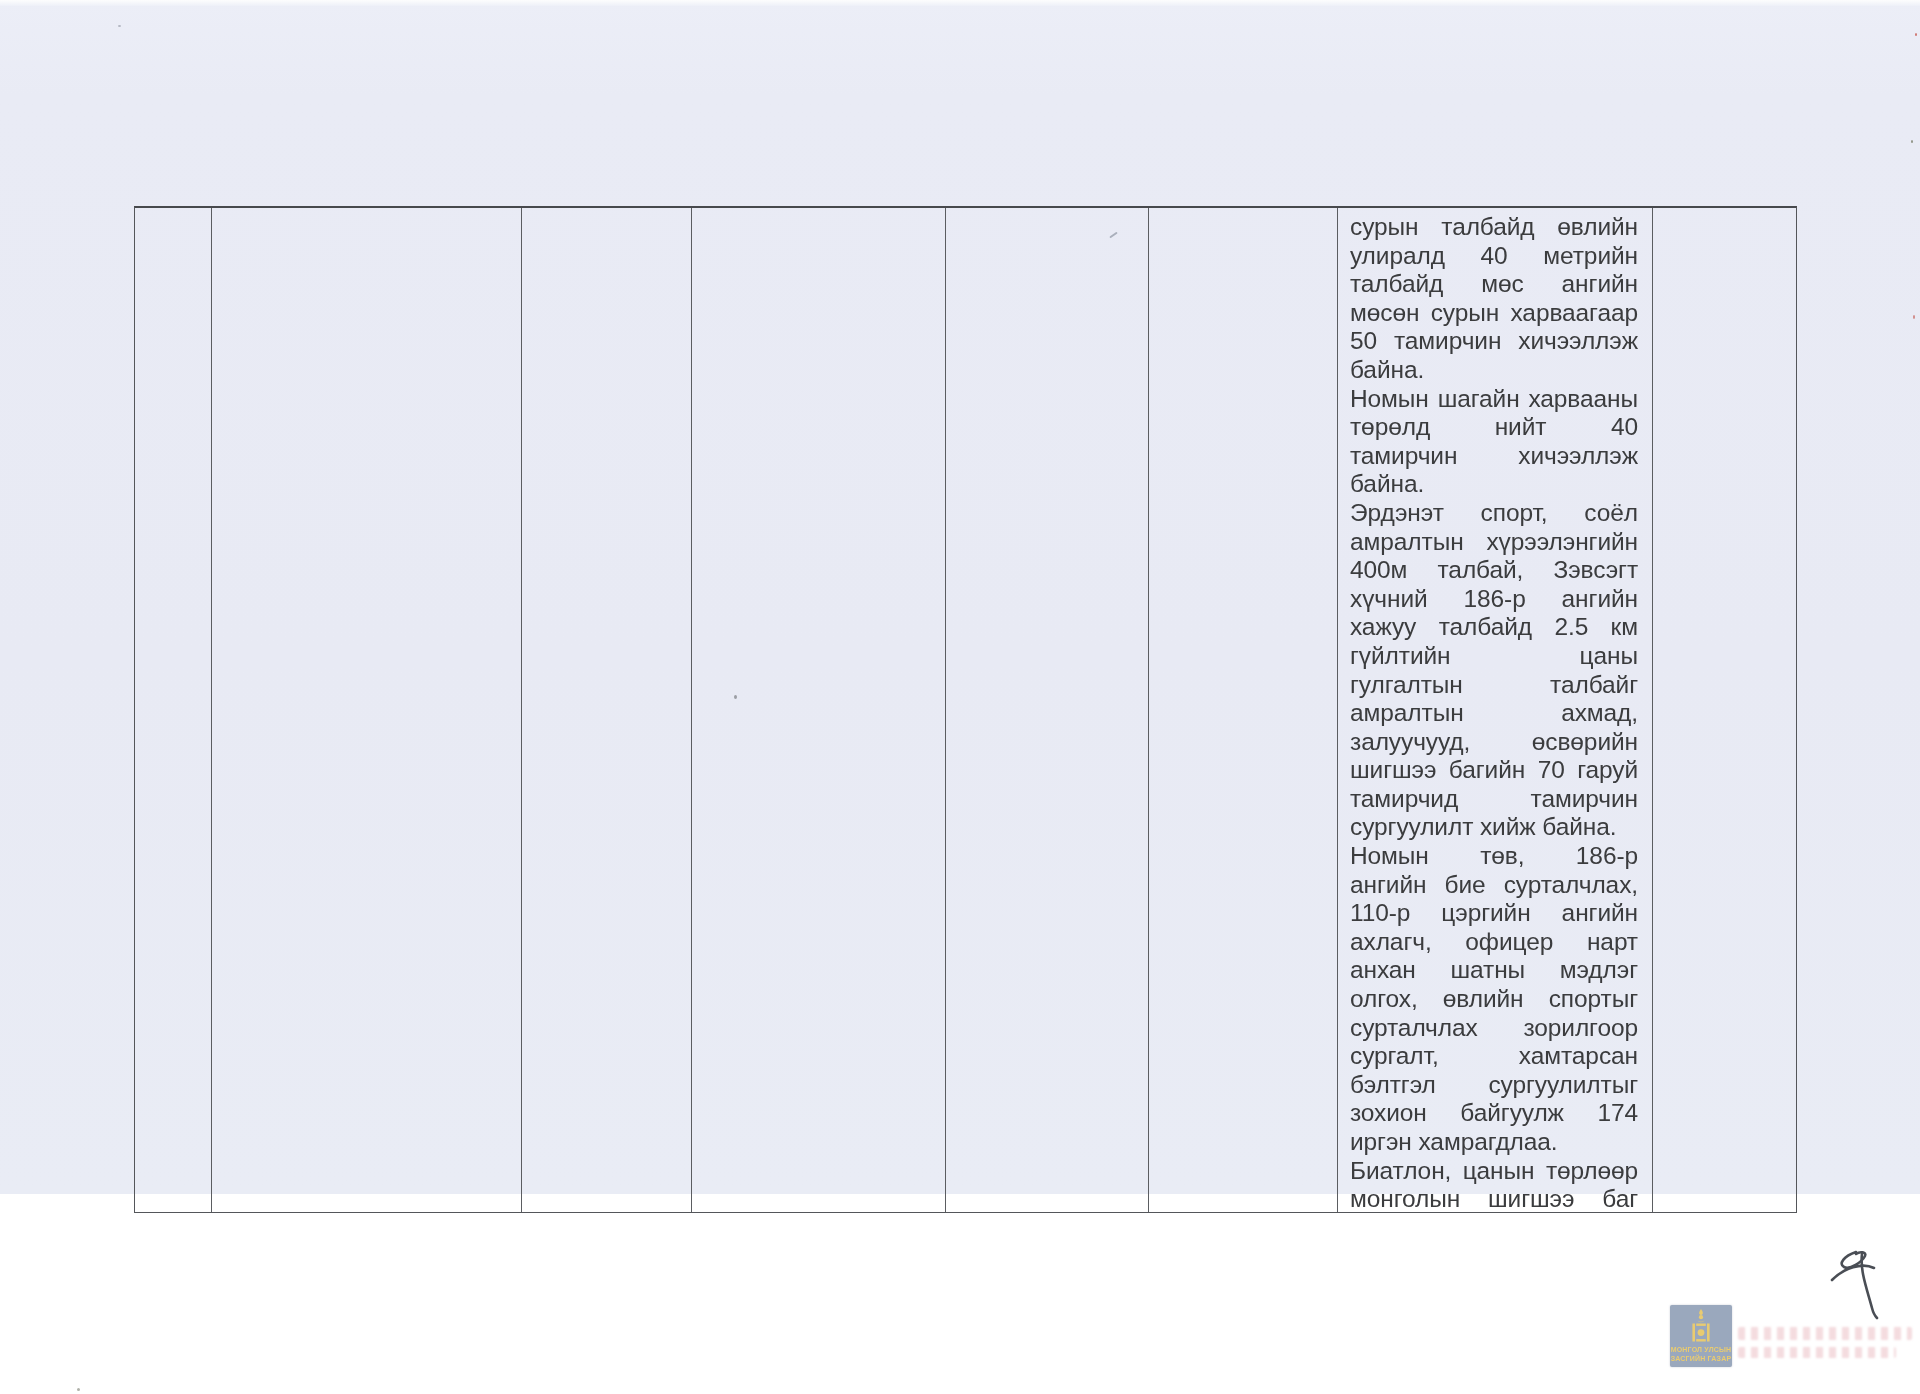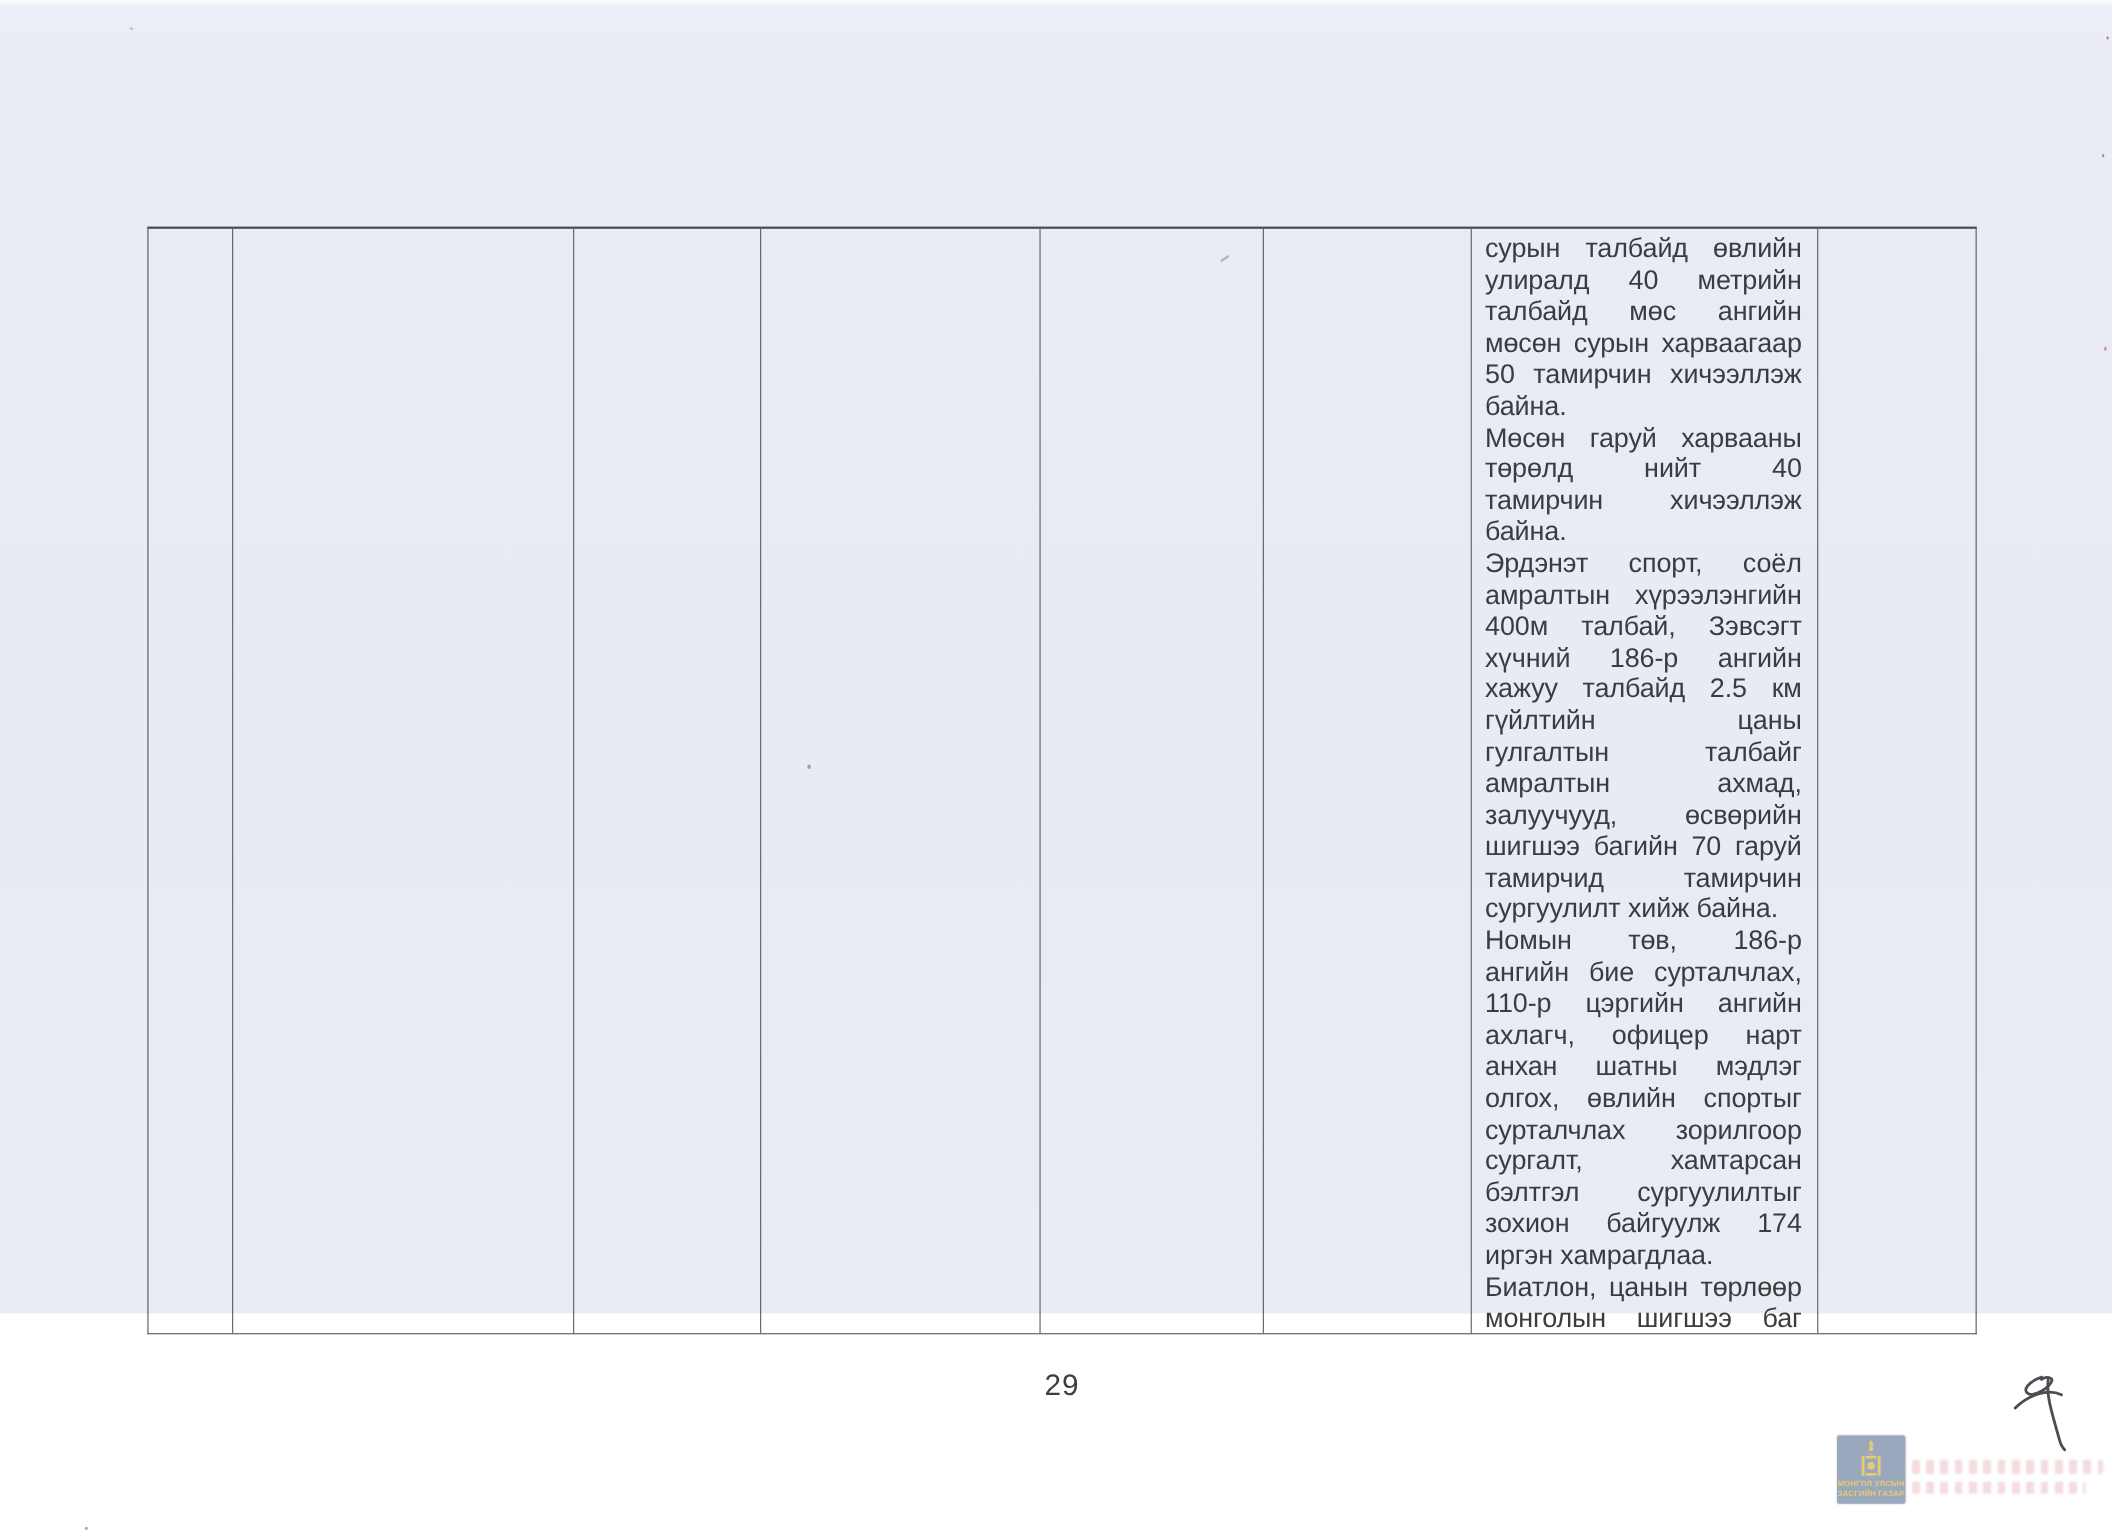--- a/index.html
+++ b/index.html
@@ -84,21 +84,21 @@
     <div class="vline" style="left:1202px"></div>
     <div class="vline" style="left:1517px"></div>
 
     <div class="text-cell">
         <div class="tline">сурын талбайд өвлийн</div>
         <div class="tline">улиралд 40 метрийн</div>
         <div class="tline">талбайд мөс ангийн</div>
         <div class="tline">мөсөн сурын харваагаар</div>
         <div class="tline">50 тамирчин хичээллэж</div>
         <div class="tline tline-end">байна.</div>
-        <div class="tline">Мөсөн гаруй харвааны</div>
+        <div class="tline">Номын шагайн харвааны</div>
         <div class="tline">төрөлд нийт 40</div>
         <div class="tline">тамирчин хичээллэж</div>
         <div class="tline tline-end">байна.</div>
         <div class="tline">Эрдэнэт спорт, соёл</div>
         <div class="tline">амралтын хүрээлэнгийн</div>
         <div class="tline">400м талбай, Зэвсэгт</div>
         <div class="tline">хүчний 186-р ангийн</div>
         <div class="tline">хажуу талбайд 2.5 км</div>
         <div class="tline">гүйлтийн цаны</div>
         <div class="tline">гулгалтын талбайг</div>
@@ -116,21 +116,20 @@
         <div class="tline">сурталчлах зорилгоор</div>
         <div class="tline">сургалт, хамтарсан</div>
         <div class="tline">бэлтгэл сургуулилтыг</div>
         <div class="tline">зохион байгуулж 174</div>
         <div class="tline tline-end">иргэн хамрагдлаа.</div>
         <div class="tline">Биатлон, цанын төрлөөр</div>
         <div class="tline">монголын шигшээ баг</div>
       </div>
   </div>
 
-  <div class="page-number">29</div>
 
   <div class="logo">
     <svg class="logo-emblem" width="36" height="36" viewBox="0 0 36 36">
       <g fill="#e9cb70">
 
         <path d="M18 1 C19.5 3.2 20.3 4.6 19.6 6 C19 7.2 17 7.2 16.4 6 C15.7 4.6 16.5 3.2 18 1 Z"></path>
 
         <circle cx="18" cy="9.2" r="2.1"></circle>
 
         <path d="M14.4 12.2 A4.2 4.2 0 0 0 21.6 12.2 A5.6 5.6 0 0 1 14.4 12.2 Z"></path>

